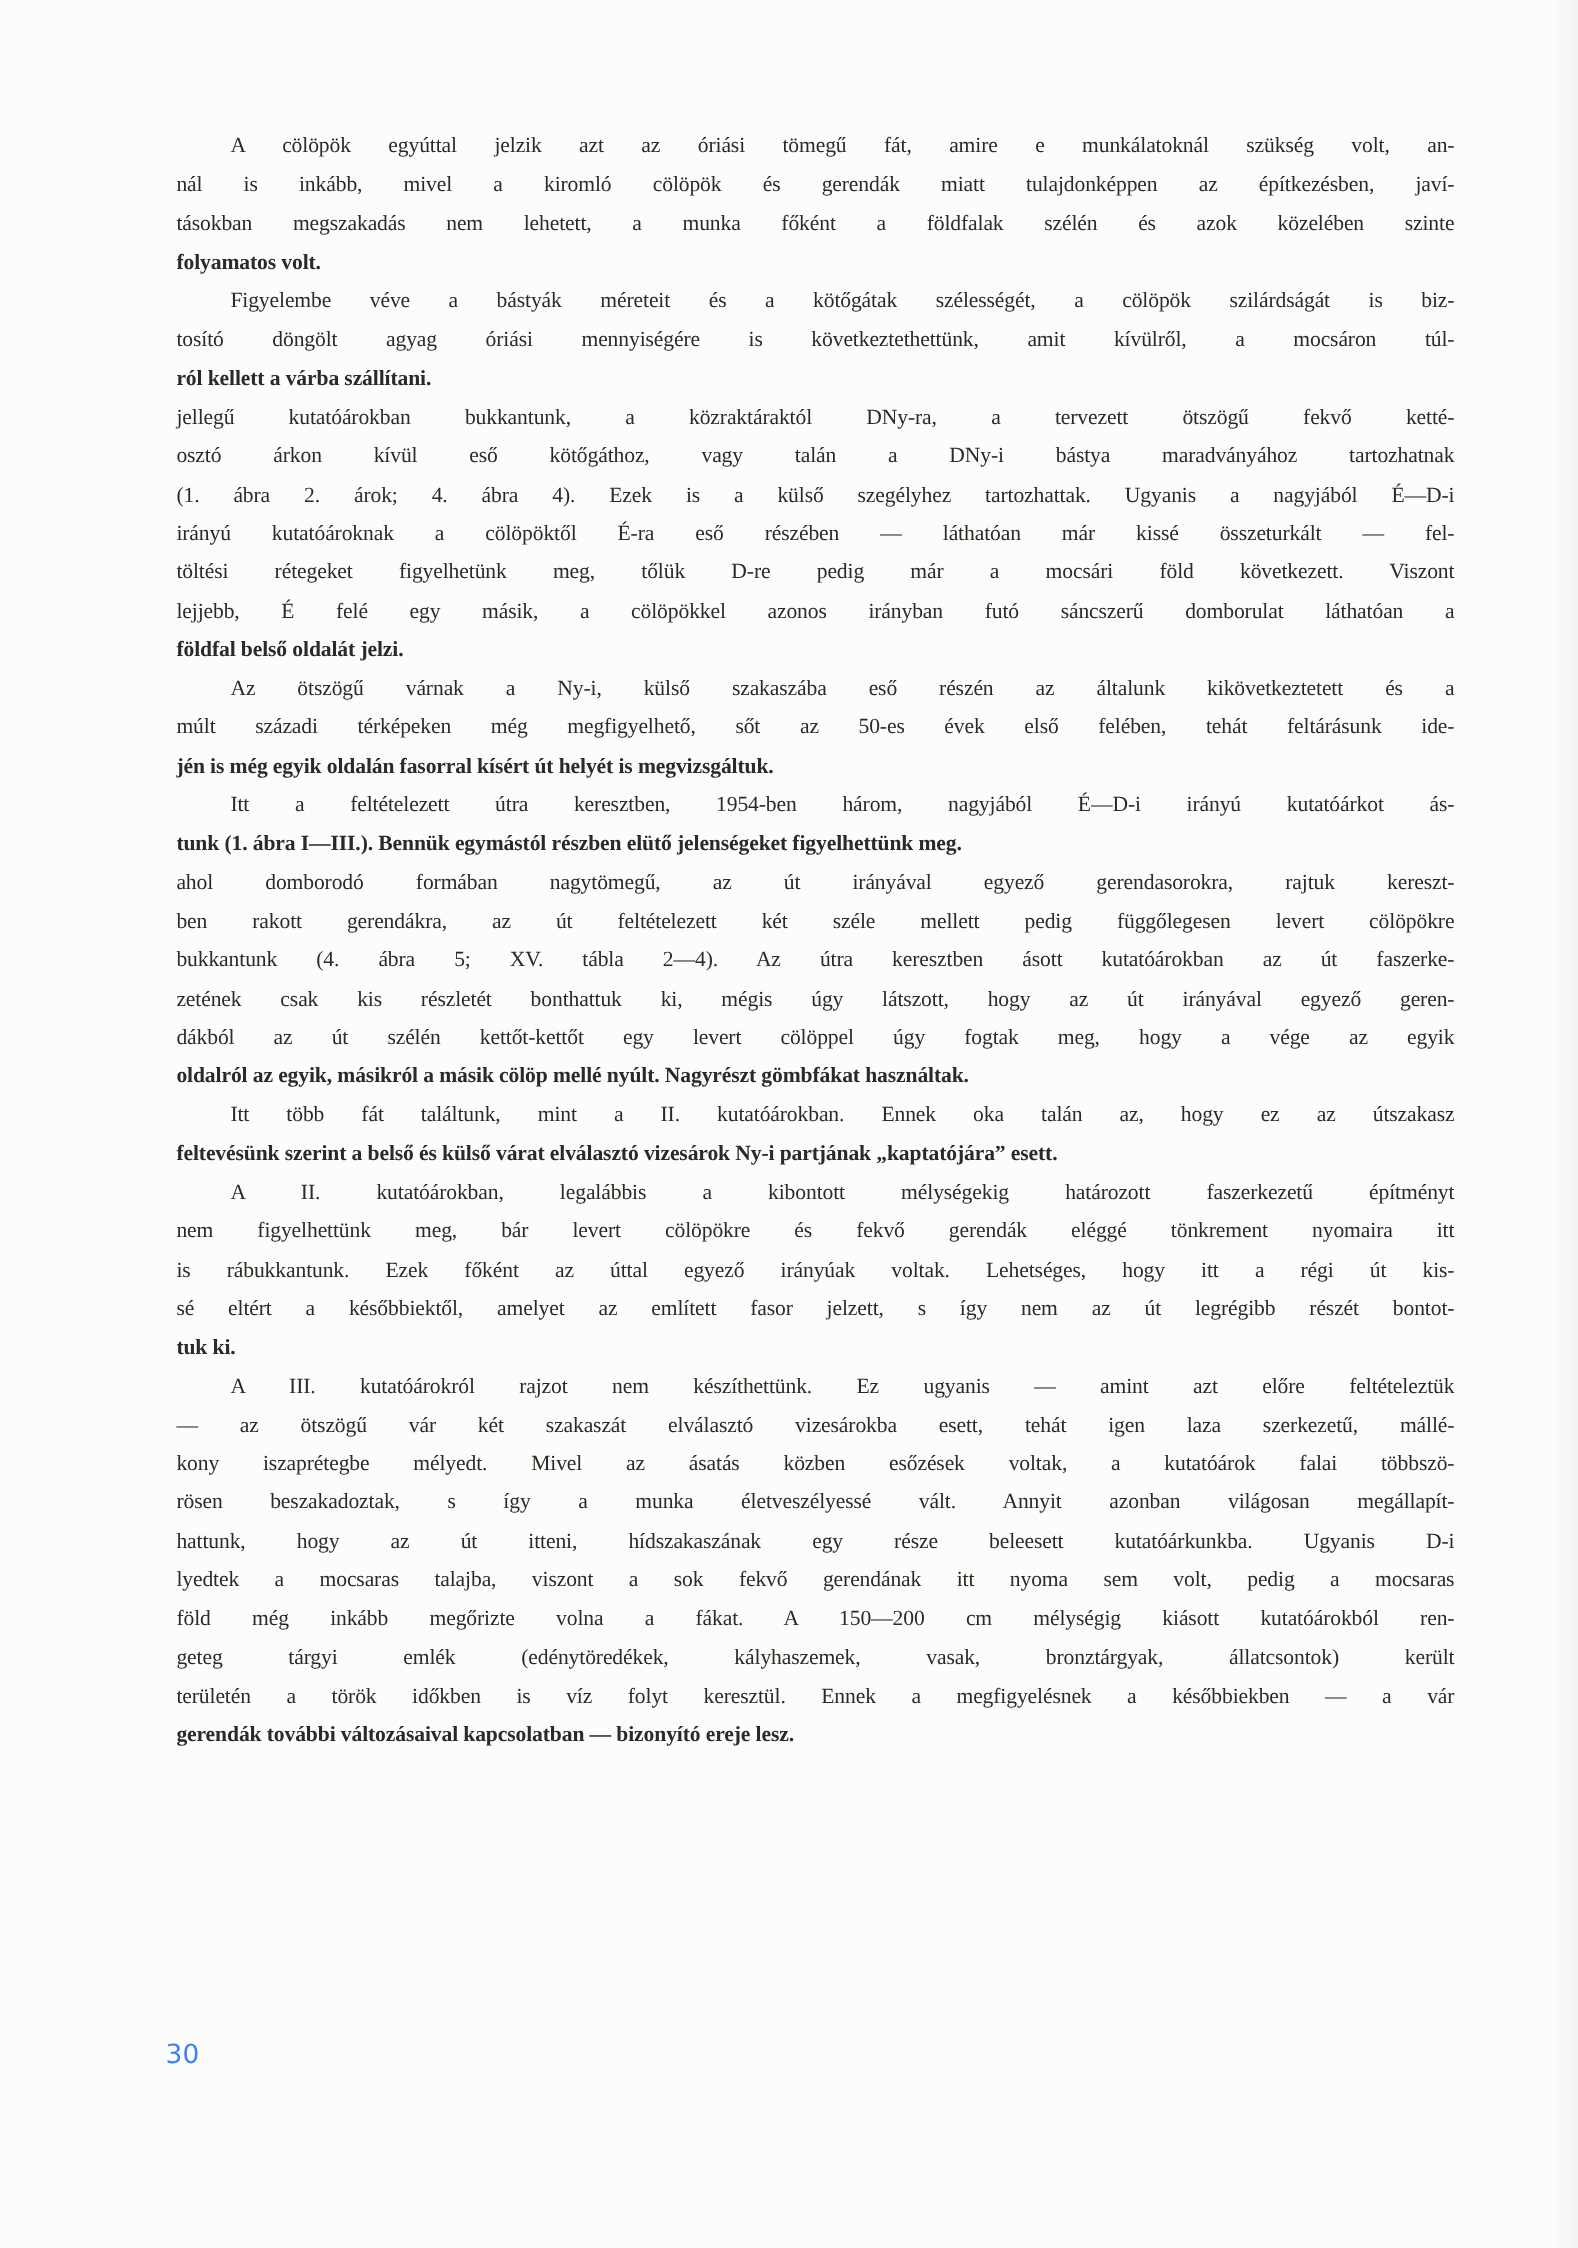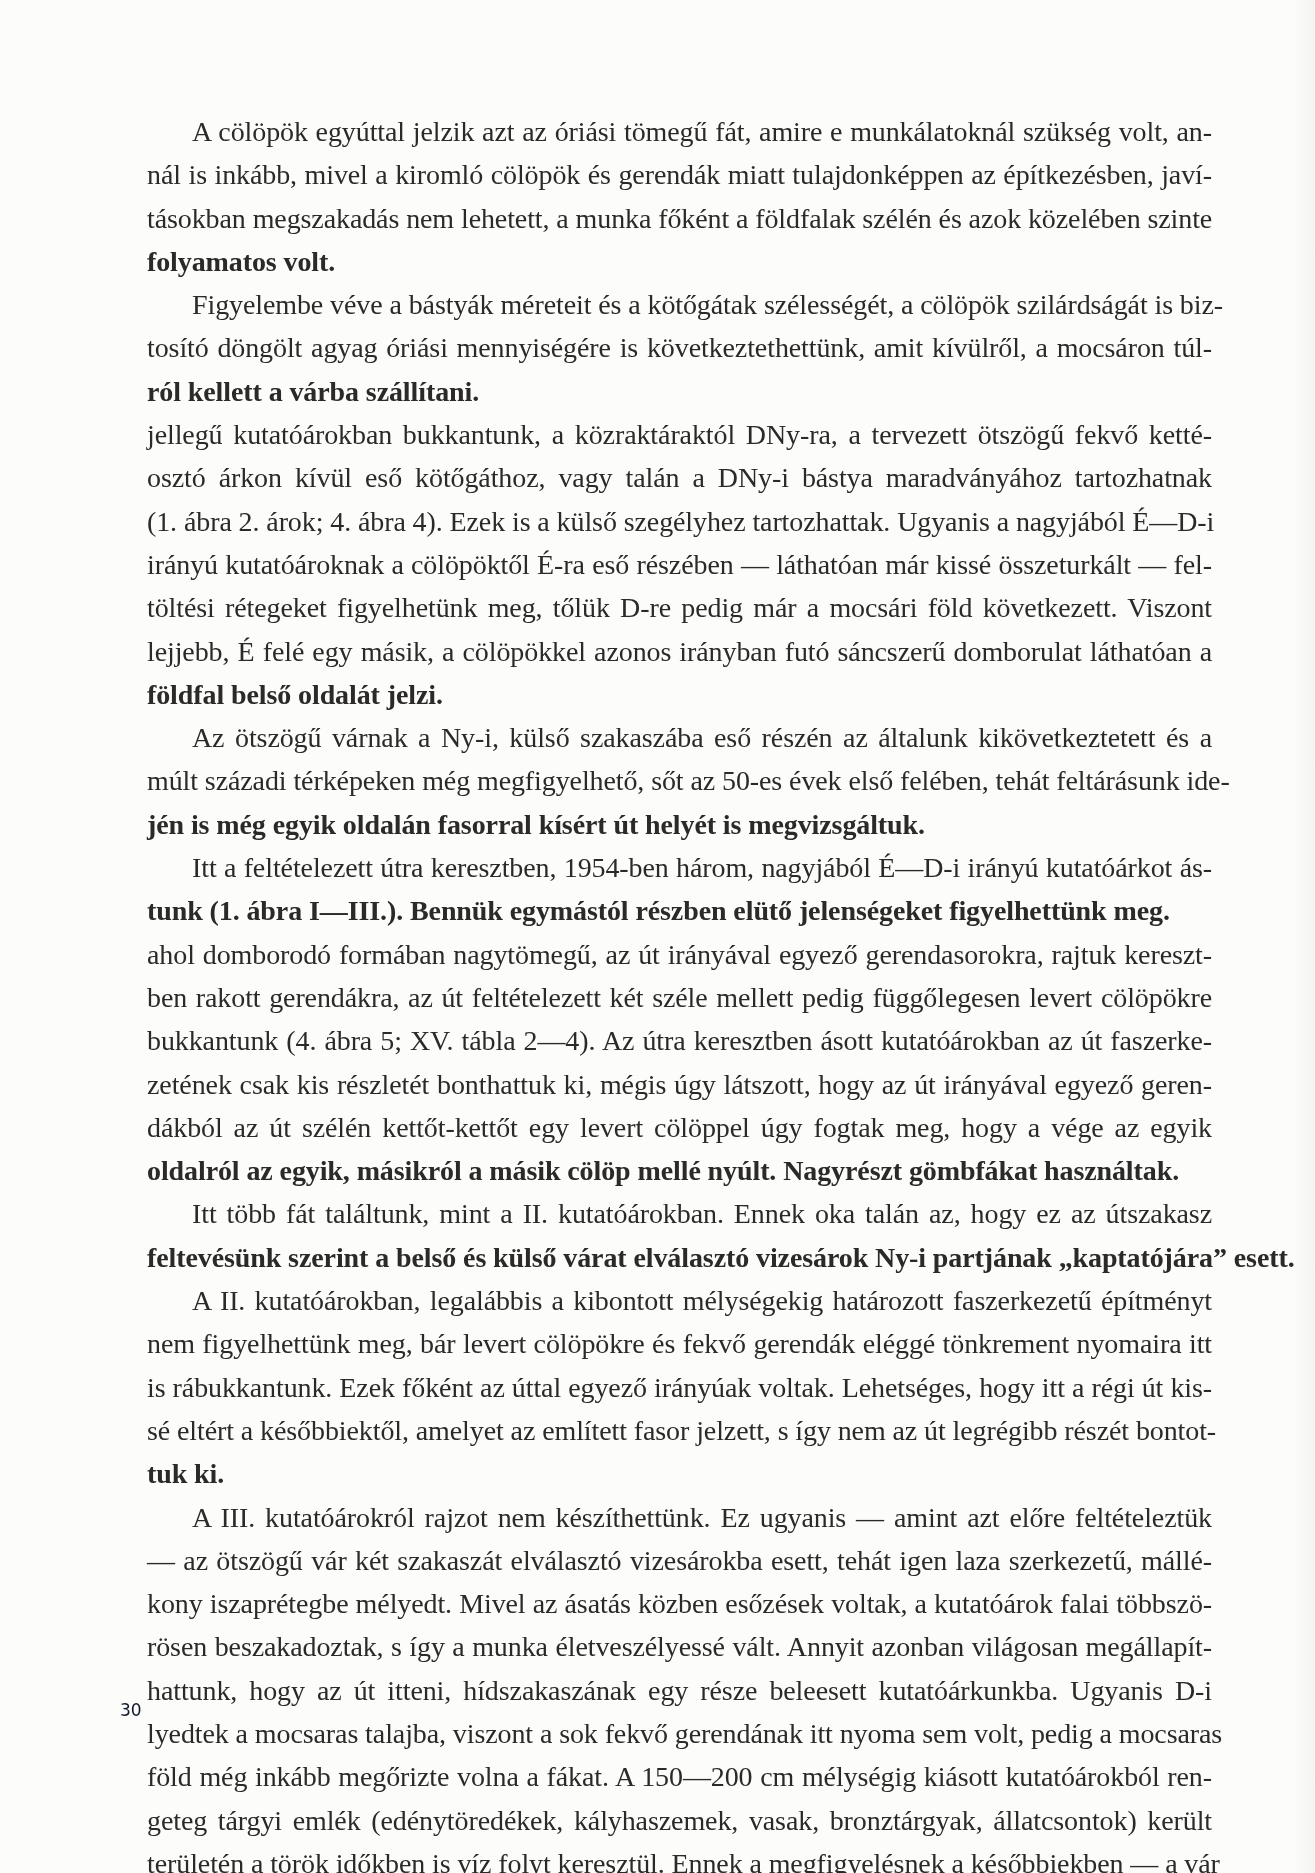--- a/index.html
+++ b/index.html
@@ -11,36 +11,35 @@
     color: #2b2a28;
   }
   .page-edge {
     position: absolute; top: 0; right: 0; width: 22px; height: 1873px;
     background: linear-gradient(to right, #fcfcfa, #f3f3f1);
   }
   .body-text {
     position: absolute; left: 147px; top: 105px; width: 1065px;
   }
   .line {
-    font-size: 28px;
+    font-size: 18px;
     line-height: 32.3px;
     height: 32.3px;
     white-space: nowrap;
     text-align: justify;
     text-align-last: justify;
     letter-spacing: -0.1px;
     overflow: visible;
-    margin-top: 11px;
   }
   .line.last { text-align-last: left; font-weight: bold; }
   .line.indent { padding-left: 45px; }
   .page-number {
-    position: absolute; left: 120px; top: 1700px;
+    position: absolute; left: 138px; top: 1700px;
     font-family: "DejaVu Sans", "Liberation Sans", sans-serif;
-    font-size: 17px; color: #0f172a;
+    font-size: 22px; color: #3b82f6;
   }
 </style>
 </head>
 <body>
 
 <div class="page-edge"></div>
 
 <div class="body-text" id="body-text">
     <div>
       <div class="line indent">A cölöpök egyúttal jelzik azt az óriási tömegű fát, amire e munkálatoknál szükség volt, an-</div>

